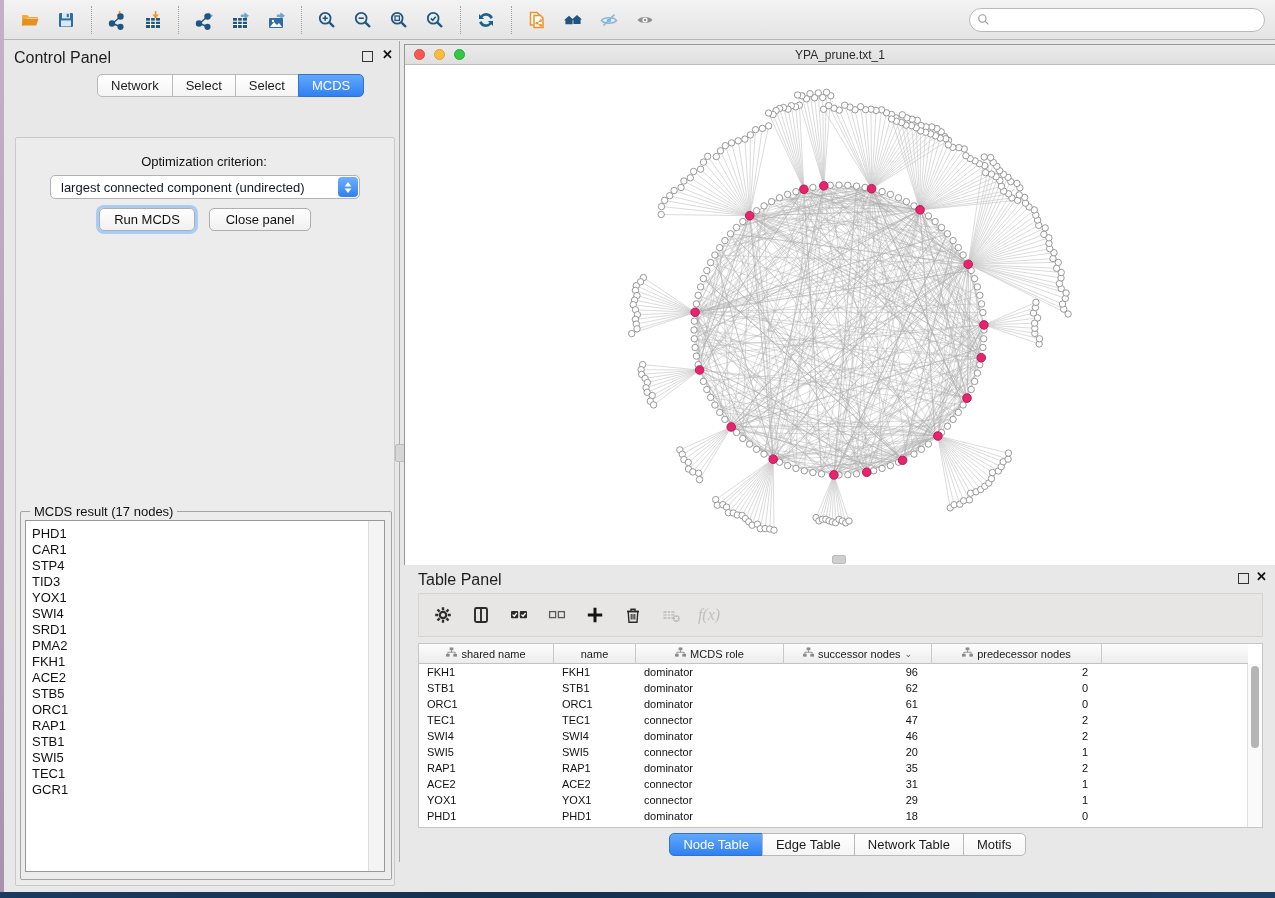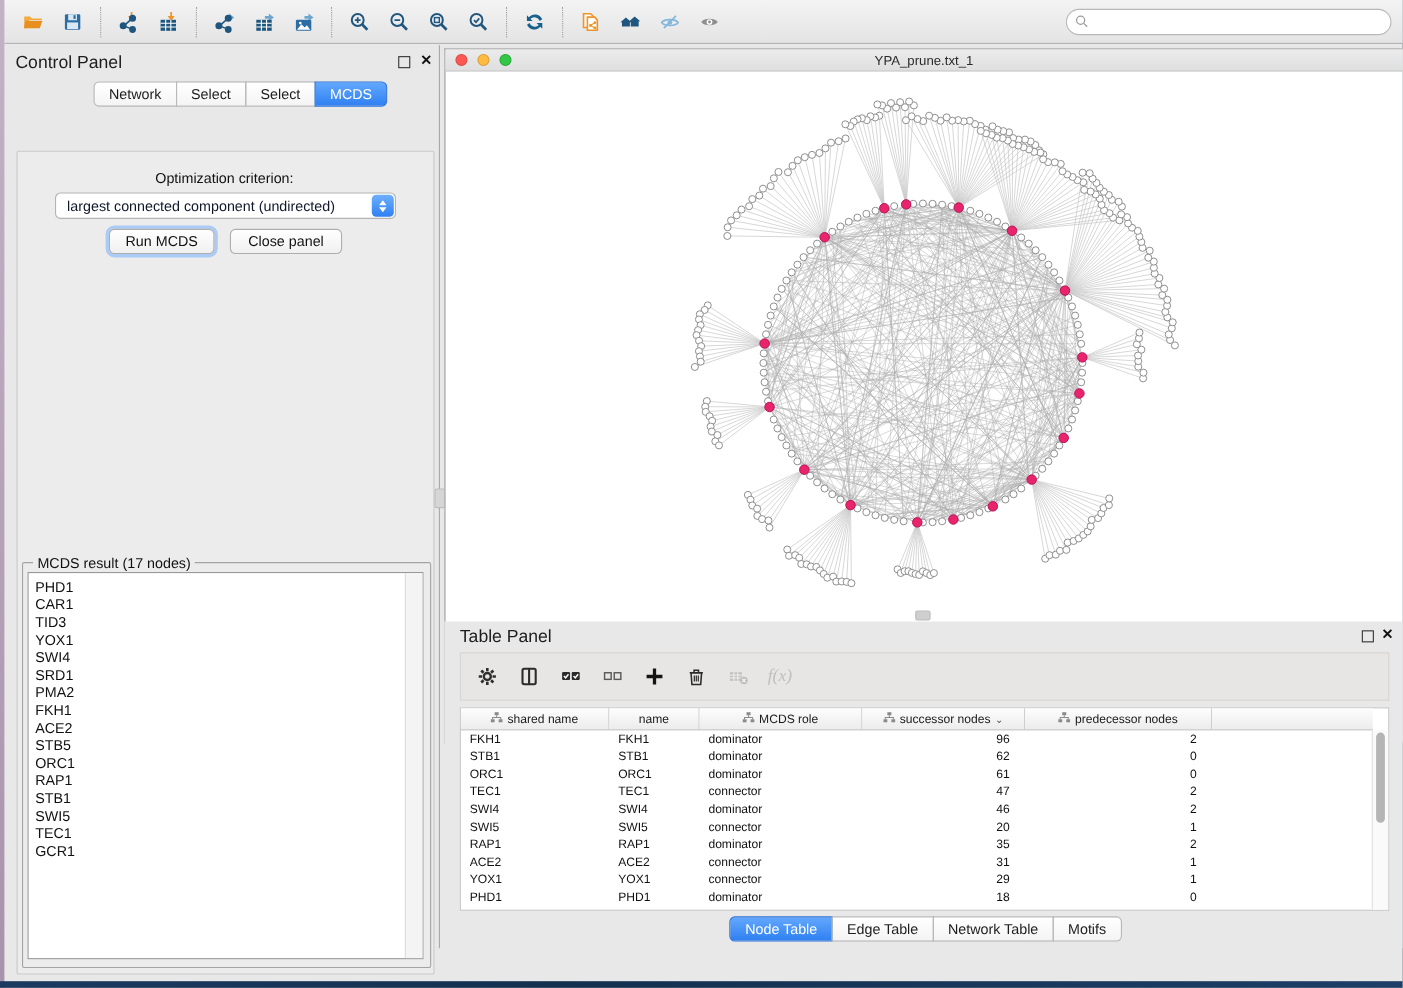--- a/index.html
+++ b/index.html
@@ -20,21 +20,21 @@
       background:#fff;padding-left:26px;font-size:12px;outline:none;color:#333;}
   #search-wrap .sicon{position:absolute;left:7px;top:4px;}
   
   #control-panel{left:4px;top:41px;width:396px;height:821px;background:#e9e8e8;border-right:1px solid #a9a9a9;box-sizing:border-box;}
   .panel-title{font-size:16px;color:#1d1d1d;}
   .float-box{width:9px;height:9px;border:1.5px solid #333;display:inline-block;}
   .close-x{font-size:13px;font-weight:bold;color:#111;line-height:10px;}
   .seg-tabs{display:flex;}
   .seg-tab{height:21px;line-height:21px;padding:0 13px;background:linear-gradient(#ffffff,#f4f4f4);
      border:1px solid #b9b9b9;margin-left:-1px;font-size:13px;color:#1c1c1c;white-space:nowrap;}
-  .seg-tab:first-child{border-radius:5px 0 0 5px;margin-left:4px;}
+  .seg-tab:first-child{border-radius:5px 0 0 5px;margin-left:16px;}
   .seg-tab:last-child{border-radius:0 5px 5px 0;}
   .seg-tab.sel{background:linear-gradient(#63a8fd,#2f80f2);border-color:#2d74d9;color:#fff;}
   #cp-content{left:11px;top:96px;width:378px;height:747px;background:#ececec;border:1px solid #c9c9c9;border-radius:2px;}
   #opt-label{left:0;top:113px;width:400px;text-align:center;font-size:13px;color:#111;}
   #criterion{left:46px;top:134px;width:310px;height:24px;background:#fff;border:1px solid #b3b3b3;border-radius:5px;
      box-sizing:border-box;display:flex;align-items:center;}
   #criterion .val{flex:1;font-size:13px;color:#0f172a;padding-left:10px;white-space:nowrap;overflow:hidden;}
   #criterion .step{width:20px;height:20px;margin:1px;border-radius:4px;background:linear-gradient(#6fb0fd,#2f80f2);
      display:flex;flex-direction:column;align-items:center;justify-content:center;gap:1px;}
   .btn{height:23px;background:linear-gradient(#ffffff,#f0f0f0);border:1px solid #aeaeae;border-radius:5px;
@@ -258,20 +258,21 @@
       </span>
     </div>
     <div id="run-btn" class="abs btn">Run MCDS</div>
     <div id="closep-btn" class="abs btn">Close panel</div>
     <div id="mcds-fieldset" class="abs"></div>
     <div id="mcds-legend" class="abs">MCDS result (17 nodes)</div>
     <div id="mcds-list" class="abs">
       <div id="mcds-items">
           <div class="mcds-item">PHD1</div>
           <div class="mcds-item">CAR1</div>
+          <div class="mcds-item">STP4</div>
           <div class="mcds-item">TID3</div>
           <div class="mcds-item">YOX1</div>
           <div class="mcds-item">SWI4</div>
           <div class="mcds-item">SRD1</div>
           <div class="mcds-item">PMA2</div>
           <div class="mcds-item">FKH1</div>
           <div class="mcds-item">ACE2</div>
           <div class="mcds-item">STB5</div>
           <div class="mcds-item">ORC1</div>
           <div class="mcds-item">RAP1</div>

